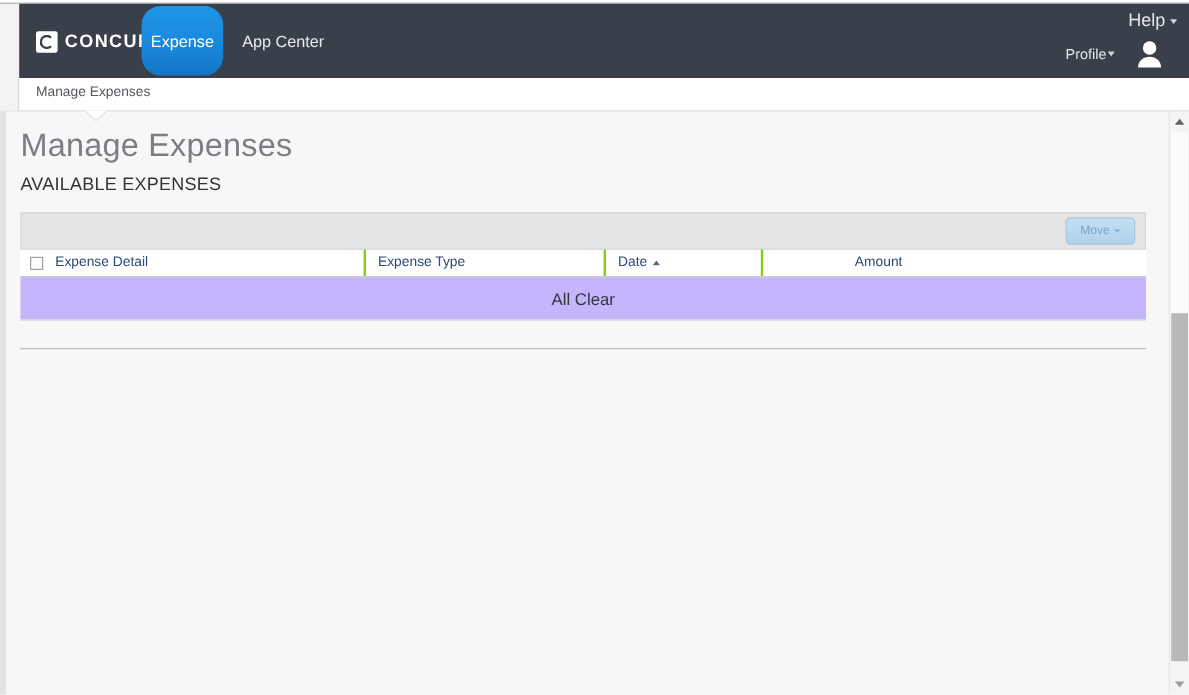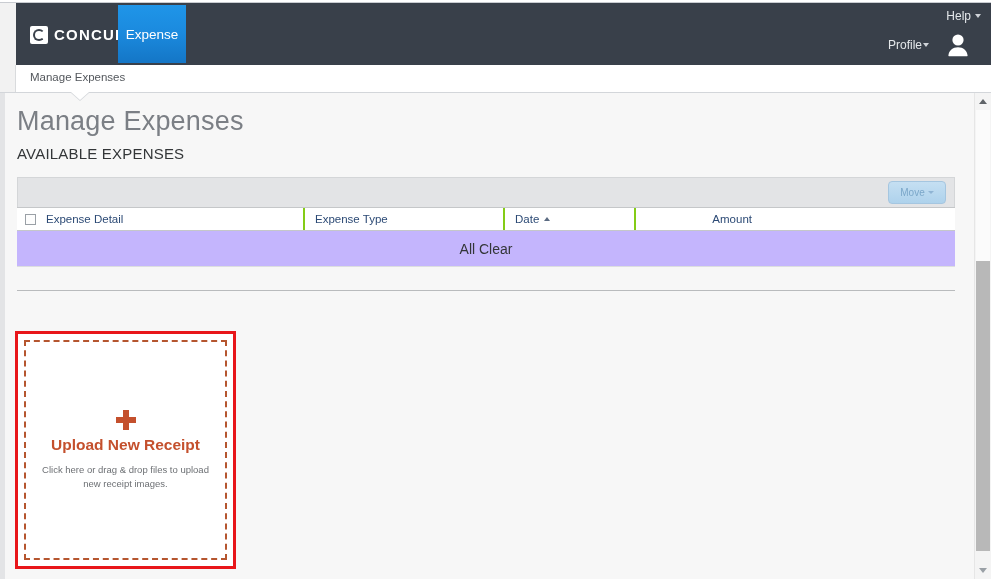--- a/index.html
+++ b/index.html
@@ -81,33 +81,34 @@
     position: absolute;
     top: 2px;
     height: 58px;
     display: flex;
     align-items: center;
     justify-content: center;
     color: #e7eaed;
     font-size: 13.5px;
     cursor: pointer;
     box-sizing: border-box;
+    border-radius: 16px;
   }
   .nav-tab.active {
     background: linear-gradient(180deg, #1f95e8 0%, #1b8ade 48%, #1476c6 100%);
     color: #ffffff;
   }
   #tab-expense { left: 118px; width: 68px; }
   #tab-appcenter { left: 190px; width: 92px; }
 
   .help-link {
     position: absolute;
     right: 10px; top: 6px;
     color: #e4e7ea;
-    font-size: 12px;
+    font-size: 15px;
     cursor: pointer;
     display: flex;
     align-items: center;
     gap: 4px;
     margin-left: 44px;
   }
   .profile-link {
     position: absolute;
     right: 62px; top: 35px;
     color: #e4e7ea;
@@ -406,20 +407,23 @@
   <div class="header">
     <div class="header-left-pad"></div>
 
     <div class="logo">
       <span class="logo-mark"></span>
       <span class="logo-text">CONCUR</span>
     </div>
 
     <div class="nav-tab active" id="tab-expense">
       <span>Expense</span>
+    </div>
+    <div class="nav-tab" id="tab-appcenter">
+      <span>App Center</span>
     </div>
 
     <div class="help-link">
       <span>Help</span>
       <span class="caret-down"></span>
     </div>
 
     <div class="profile-link">
       <span>Profile</span>
       <span class="caret-down"></span>
@@ -472,27 +476,20 @@
       </div>
 
       <div class="grid-body">
         <span class="all-clear">All Clear</span>
       </div>
     </div>
 
     <div class="section-divider"></div>
 
 
-    <div class="highlight-box">
-      <div class="upload-tile">
-        <span class="plus-icon"></span>
-        <div class="upload-title">Upload New Receipt</div>
-        <div class="upload-sub">Click here or drag &amp; drop files to upload new receipt images.</div>
-      </div>
-    </div>
 
     <div class="scrollbar">
       <div class="sb-arrow up">
         <span class="sb-tri-up"></span>
       </div>
       <div class="sb-track-top"></div>
       <div class="sb-thumb"></div>
       <div class="sb-arrow down">
         <span class="sb-tri-down"></span>
       </div>

